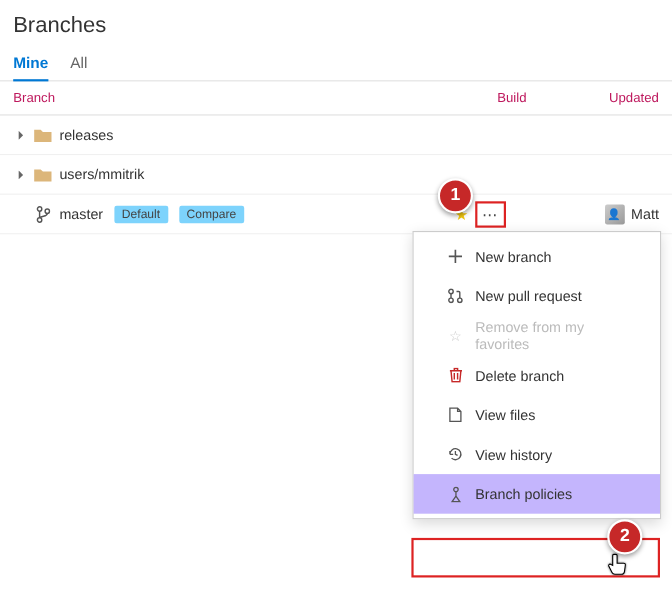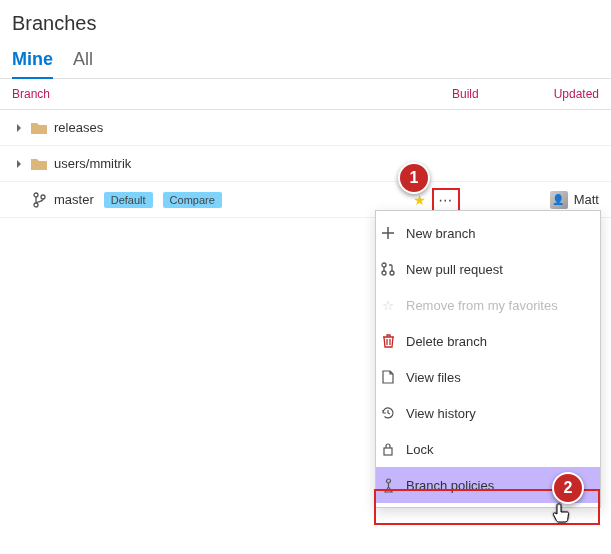--- a/index.html
+++ b/index.html
@@ -22,21 +22,21 @@
   .tabs {
     display: flex;
     gap: 20px;
     padding: 0 12px;
     border-bottom: 1px solid #e0e0e0;
   }
   .tab {
     padding: 6px 0 8px 0;
     cursor: pointer;
     color: #666;
-    font-size: 18px;
+    font-size: 14px;
     position: relative;
   }
   .tab.active {
     color: #0078d4;
     font-weight: 600;
   }
   .tab.active::after {
     content: "";
     position: absolute;
     left: 0; right: 0; bottom: -1px;
@@ -127,21 +127,21 @@
     background: #fff;
     border: 1px solid #ccc;
     box-shadow: 0 4px 12px rgba(0,0,0,0.15);
     padding: 4px 0;
     z-index: 10;
   }
   .menu-item {
     display: flex;
     align-items: center;
     height: 36px;
-    padding: 0 4px;
+    padding: 0 30px;
     cursor: pointer;
     gap: 10px;
     color: #333;
     font-size: 13px;
   }
   .menu-item:hover, .menu-item.hovered { background: #c4b5fd; }
   .menu-item.disabled { color: #bbb; cursor: default; }
   .menu-item .mi-icon {
     width: 16px; height: 16px;
     display: inline-flex; align-items: center; justify-content: center;
@@ -291,29 +291,20 @@
     <span>View files</span>
   </div>
   <div class="menu-item">
     <span class="mi-icon">
       <svg width="14" height="14" viewBox="0 0 14 14" fill="none" stroke="#555" stroke-width="1.2">
         <path d="M2 7a5 5 0 1 1 1.5 3.5M2 7V4M2 7h3 M7 4v3l2 1"></path>
       </svg>
     </span>
     <span>View history</span>
   </div>
-  <div class="menu-item">
-    <span class="mi-icon">
-      <svg width="12" height="14" viewBox="0 0 12 14" fill="none" stroke="#555" stroke-width="1.2">
-        <rect x="2" y="6" width="8" height="7"></rect>
-          <path d="M4 6V4a2 2 0 0 1 4 0v2"></path>
-      </svg>
-    </span>
-    <span>Lock</span>
-  </div>
   <div class="menu-item hovered">
     <span class="mi-icon">
       <svg width="13" height="15" viewBox="0 0 13 15" fill="none" stroke="#555" stroke-width="1.2">
         <circle cx="6.5" cy="3" r="2"></circle>
           <path d="M6.5 5v4M3 14l3.5-5L10 14z"></path>
       </svg>
     </span>
     <span>Branch policies</span>
   </div>
 </div>

